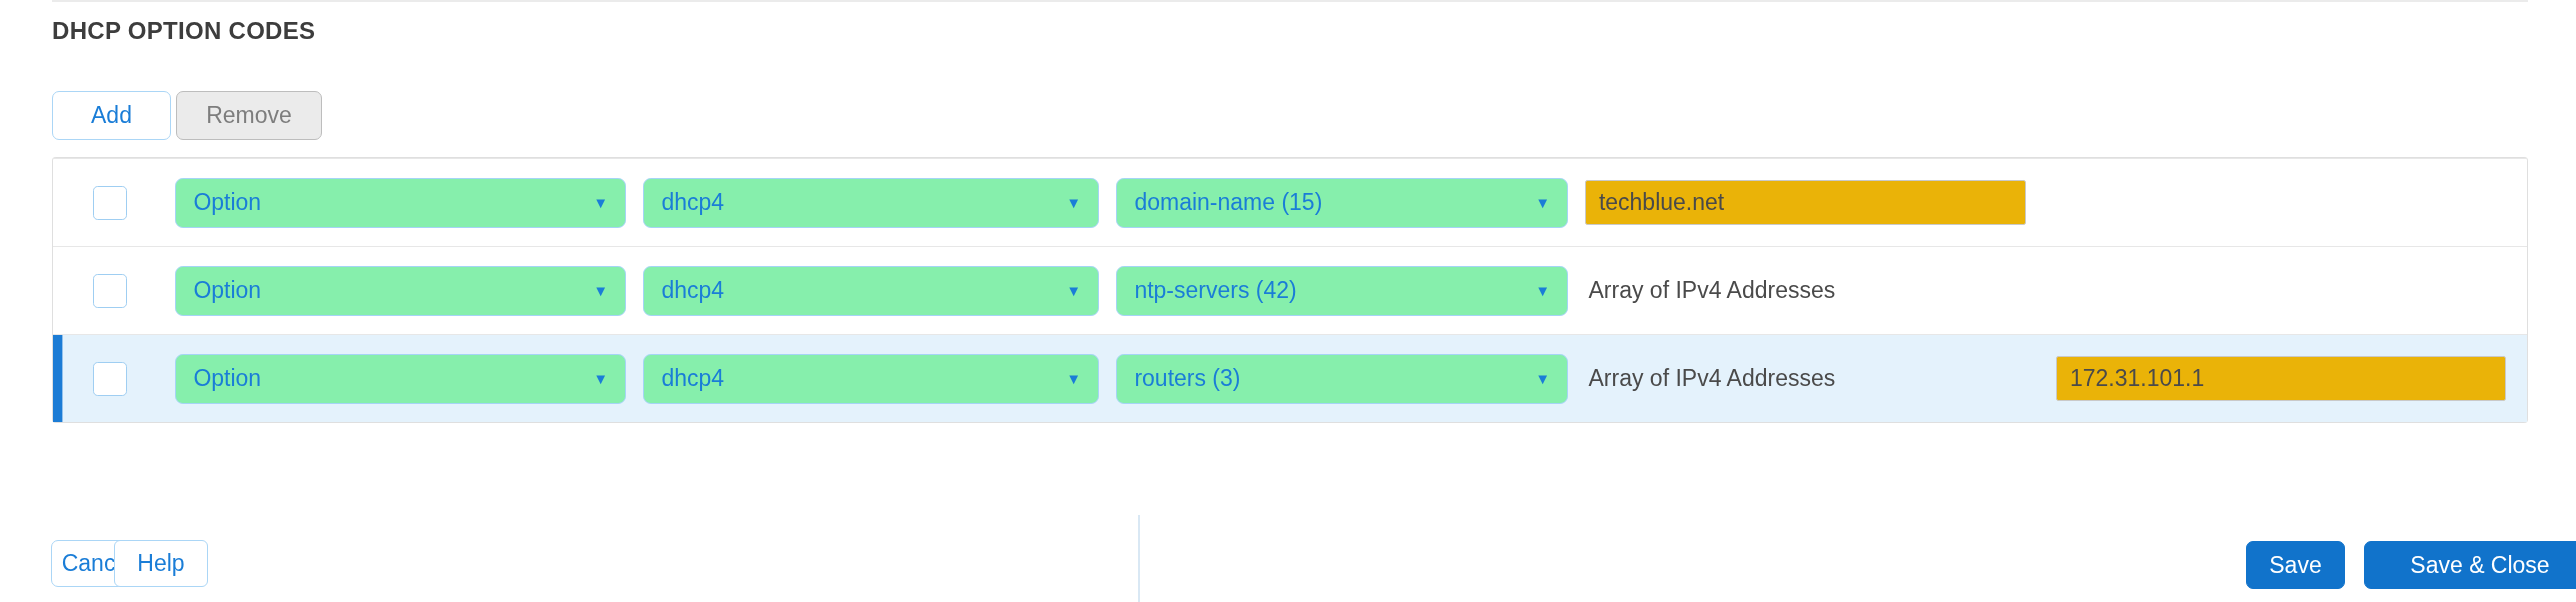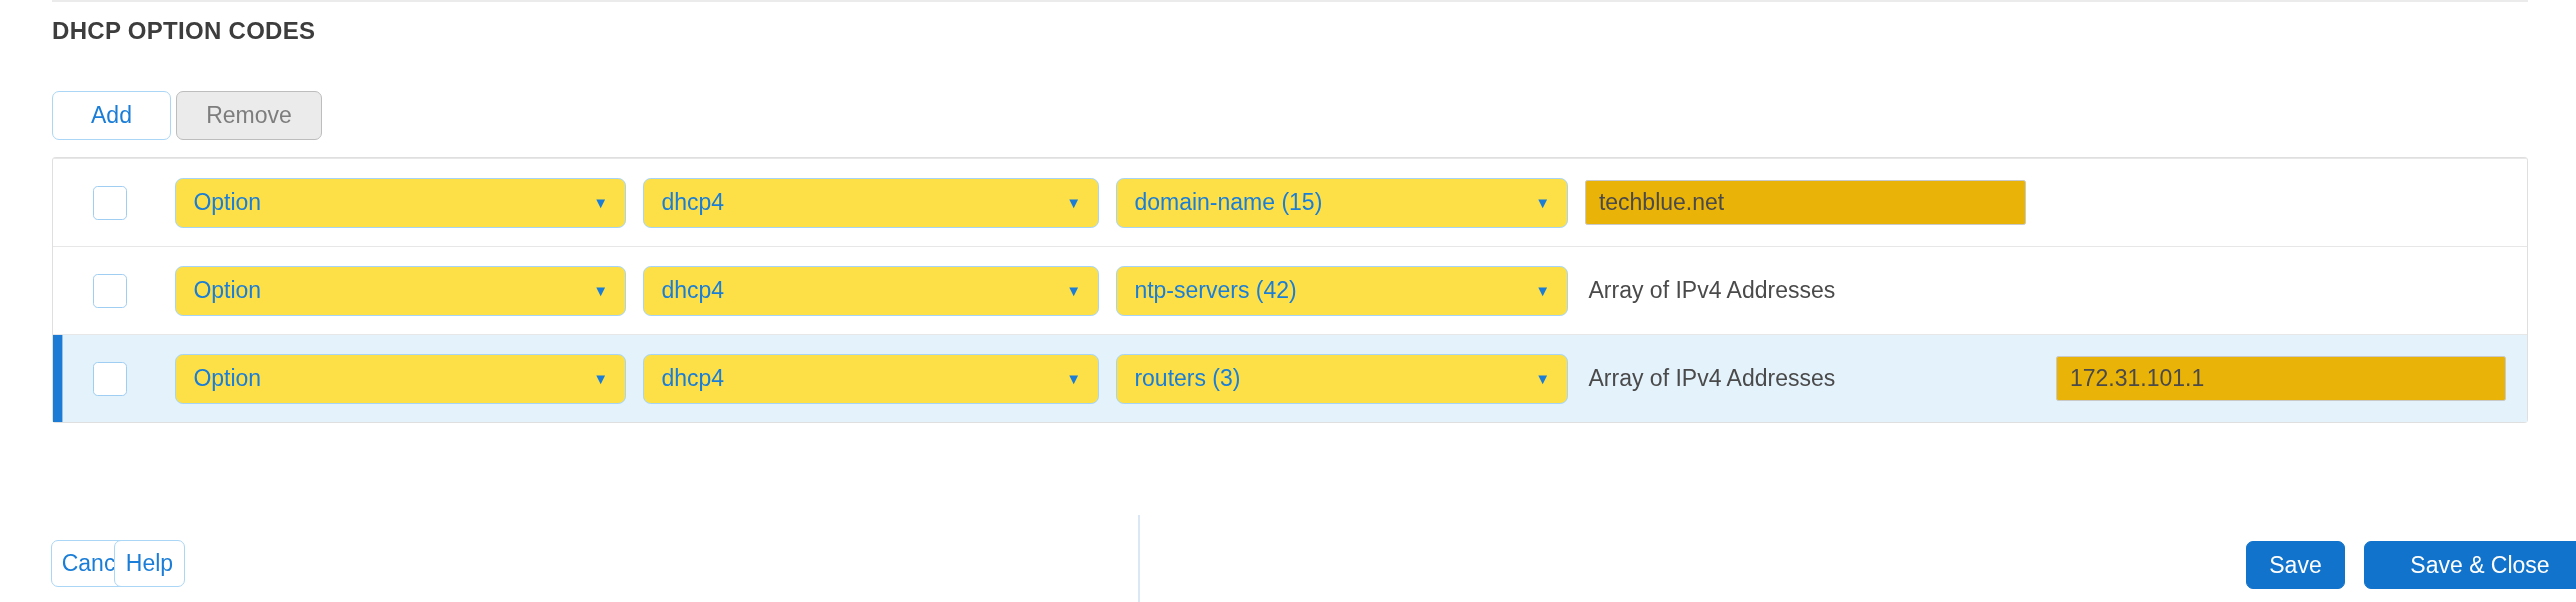--- a/index.html
+++ b/index.html
@@ -31,36 +31,36 @@
   .tr.body.selected { background:#e4f2fc; box-shadow:inset 9.4px 0 0 #1c7cd5; }
 
   .th { position:relative; height:100%; display:flex; align-items:center; padding-left:12.5px;
         font-size:18px; color:#6d6d6d; letter-spacing:0.5px; }
   .th.sep::before { content:''; position:absolute; left:0; top:50%; transform:translateY(-50%);
                     width:0.8px; height:44px; background:#d8d8d8; }
   .cell-check { height:100%; display:flex; align-items:center; justify-content:center; }
   .checkbox { width:34px; height:34px; background:#ffffff; border:1.6px solid #9fcef2;
               border-radius:4.7px; cursor:pointer; }
 
-  .dropdown { margin:0 7.8px 0 9.4px; height:50px; background:#fde047; border:1.6px solid #a5d4f6;
+  .dropdown { margin:0 7.8px 0 9.4px; height:50px; background:#86efac; border:1.6px solid #a5d4f6;
               border-radius:7.8px; display:flex; align-items:center; justify-content:space-between;
               padding:0 17px; color:#1a7dd7; font-size:23px; cursor:pointer; }
   .caret { font-size:15px; color:#1a7dd7; line-height:1; }
 
   .opt-type { padding-left:12.5px; font-size:23px; color:#4a4a4a; }
 
   .val-input { width:calc(100% - 30px); margin:0 20.4px 0 9.4px; height:45px;
                border:0.8px solid #c9c9c9; border-radius:2.4px; padding:0 12.5px;
                font-size:23px; color:#4a4a4a; background:#eab308;
                font-family:"Liberation Sans", sans-serif; }
 
   .v-divider { position:absolute; left:1138px; top:515px; width:1.6px; height:87px; background:#d9e8f4; }
 
   .cancel-btn { position:absolute; left:11px;  top:540px; width:93px; height:47px;margin-left:40px; }
-  .help-btn   { position:absolute; left:114px; top:540px; width:71px;  height:47px; }
+  .help-btn   { position:absolute; left:114px; top:540px; width:94px;  height:47px;border-radius:6px; }
   .save-btn       { position:absolute; left:2246px; top:541px; width:99px; height:48px; }
   .save-close-btn { position:absolute; left:2364px; top:541px; width:232px; height:48px; }
 </style>
 </head>
 <body>
 
 <div class="top-line"></div>
 
 <div class="panel-title">DHCP OPTION CODES</div>
 

